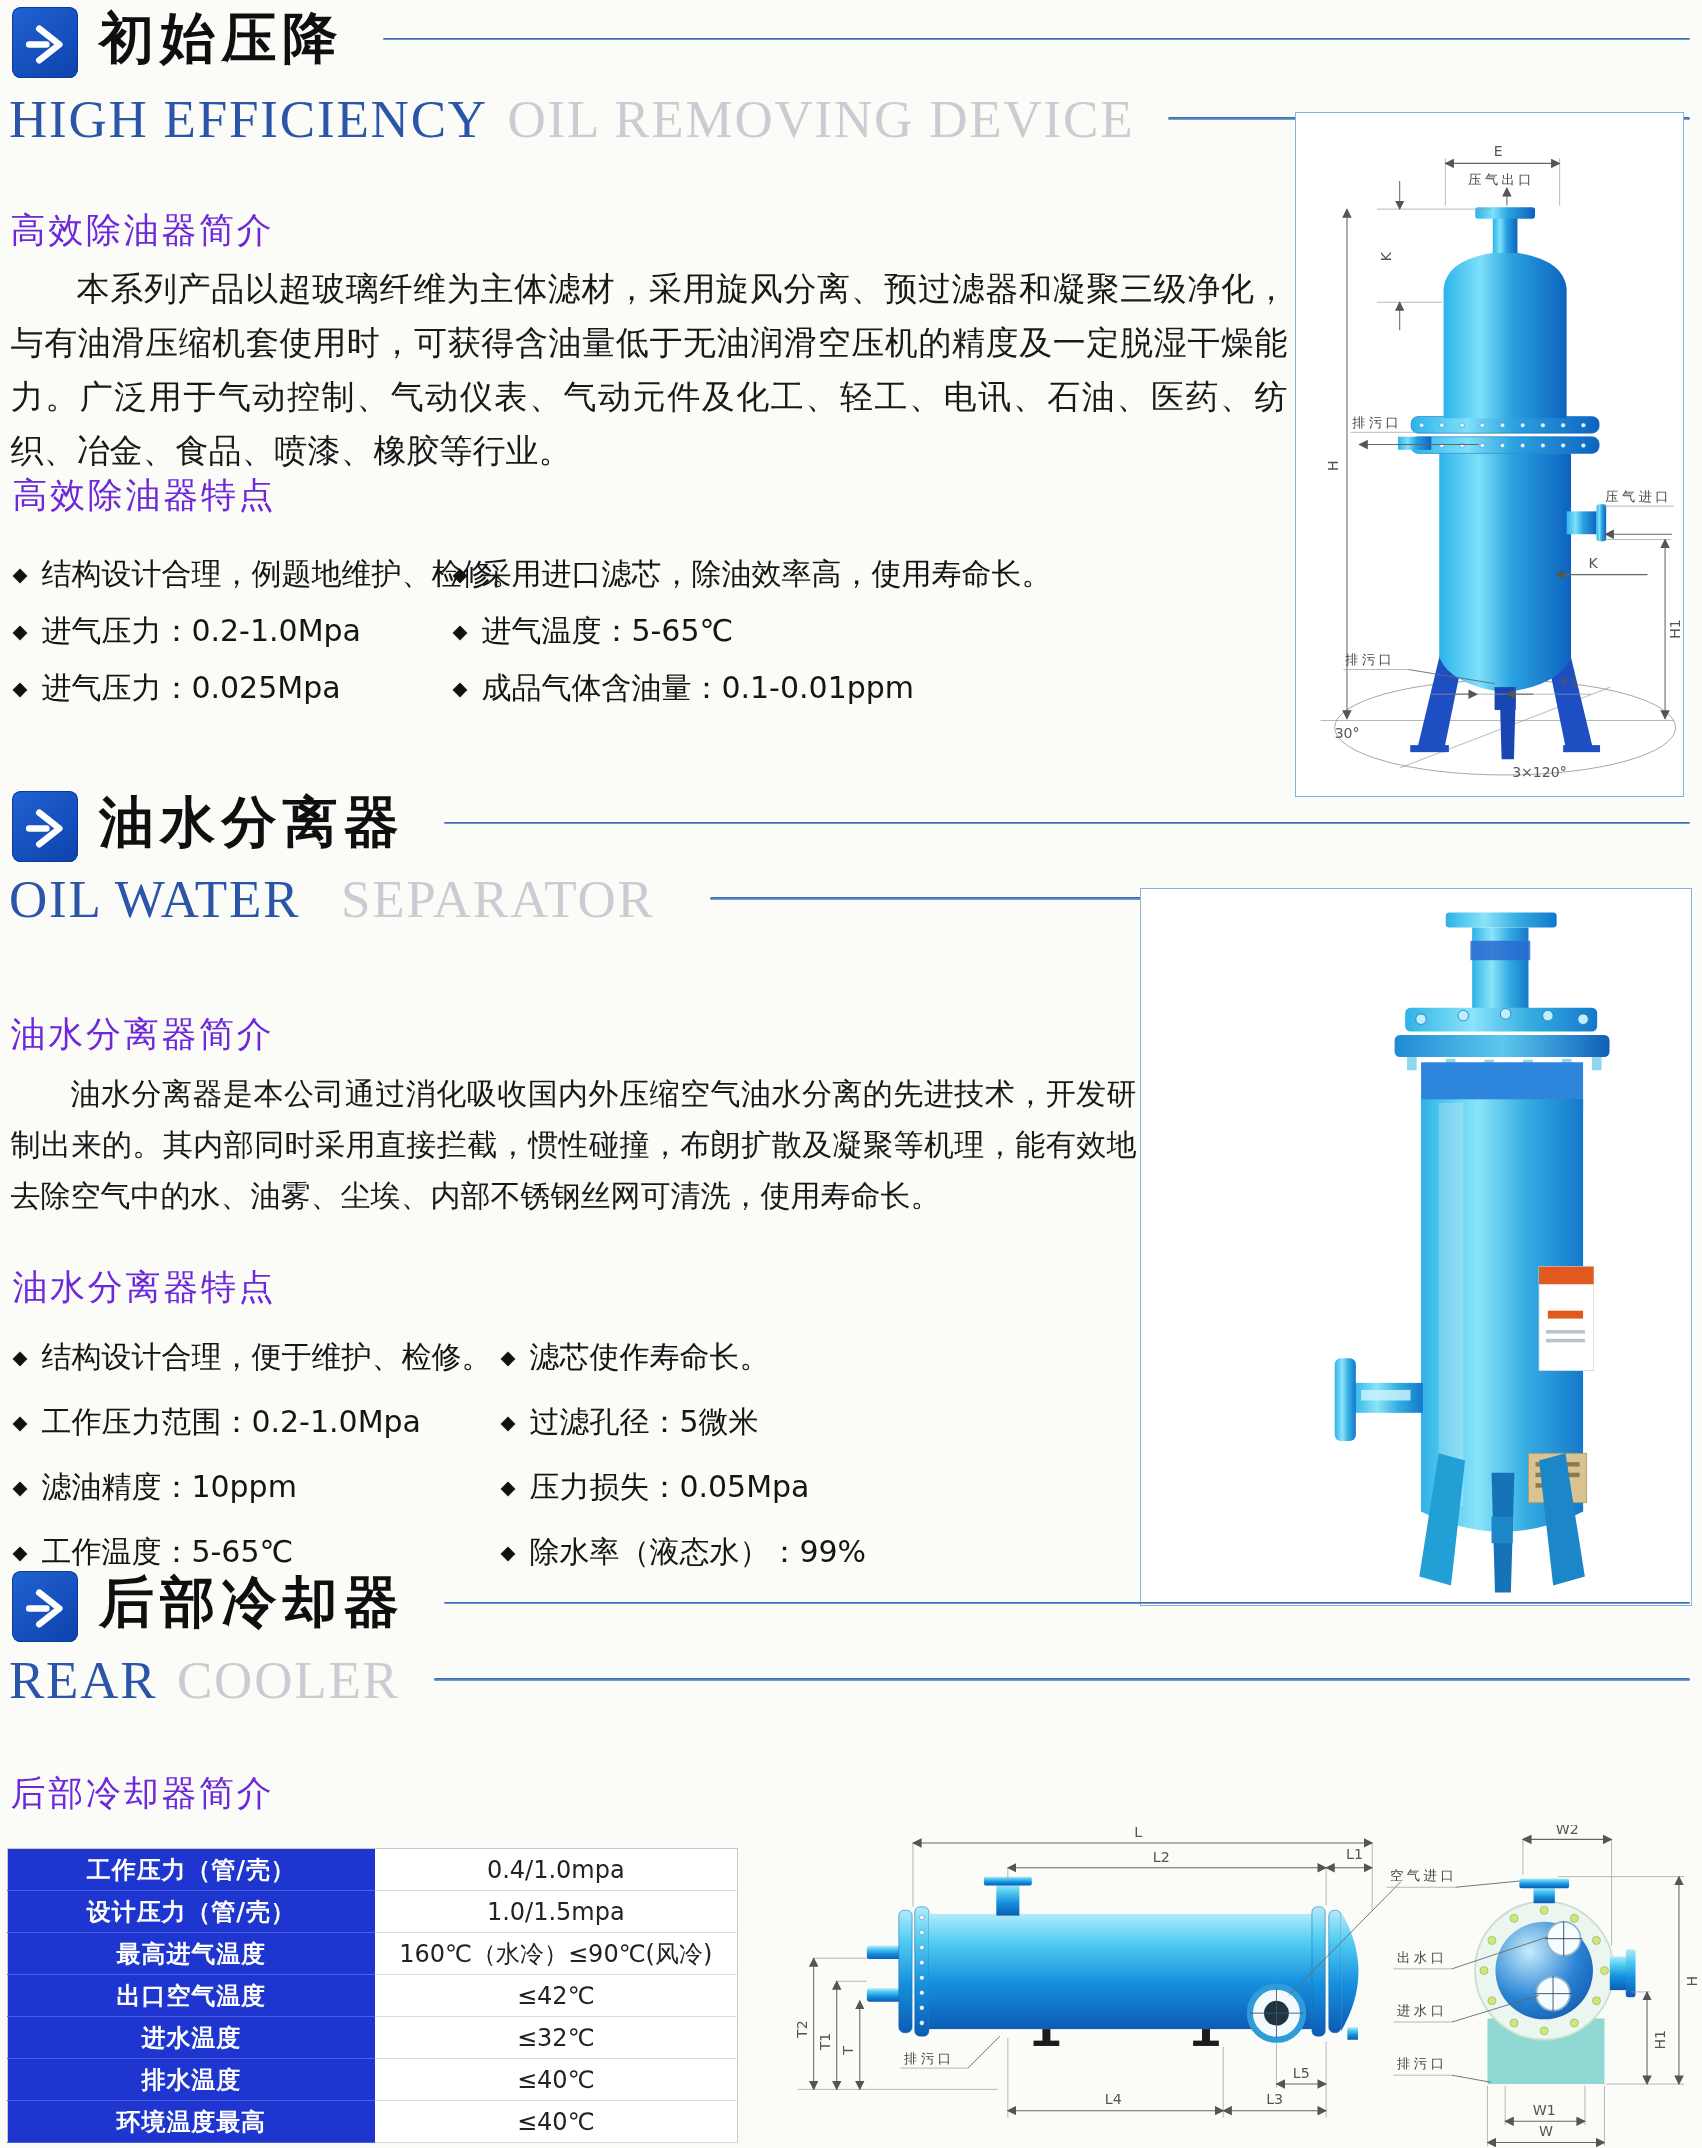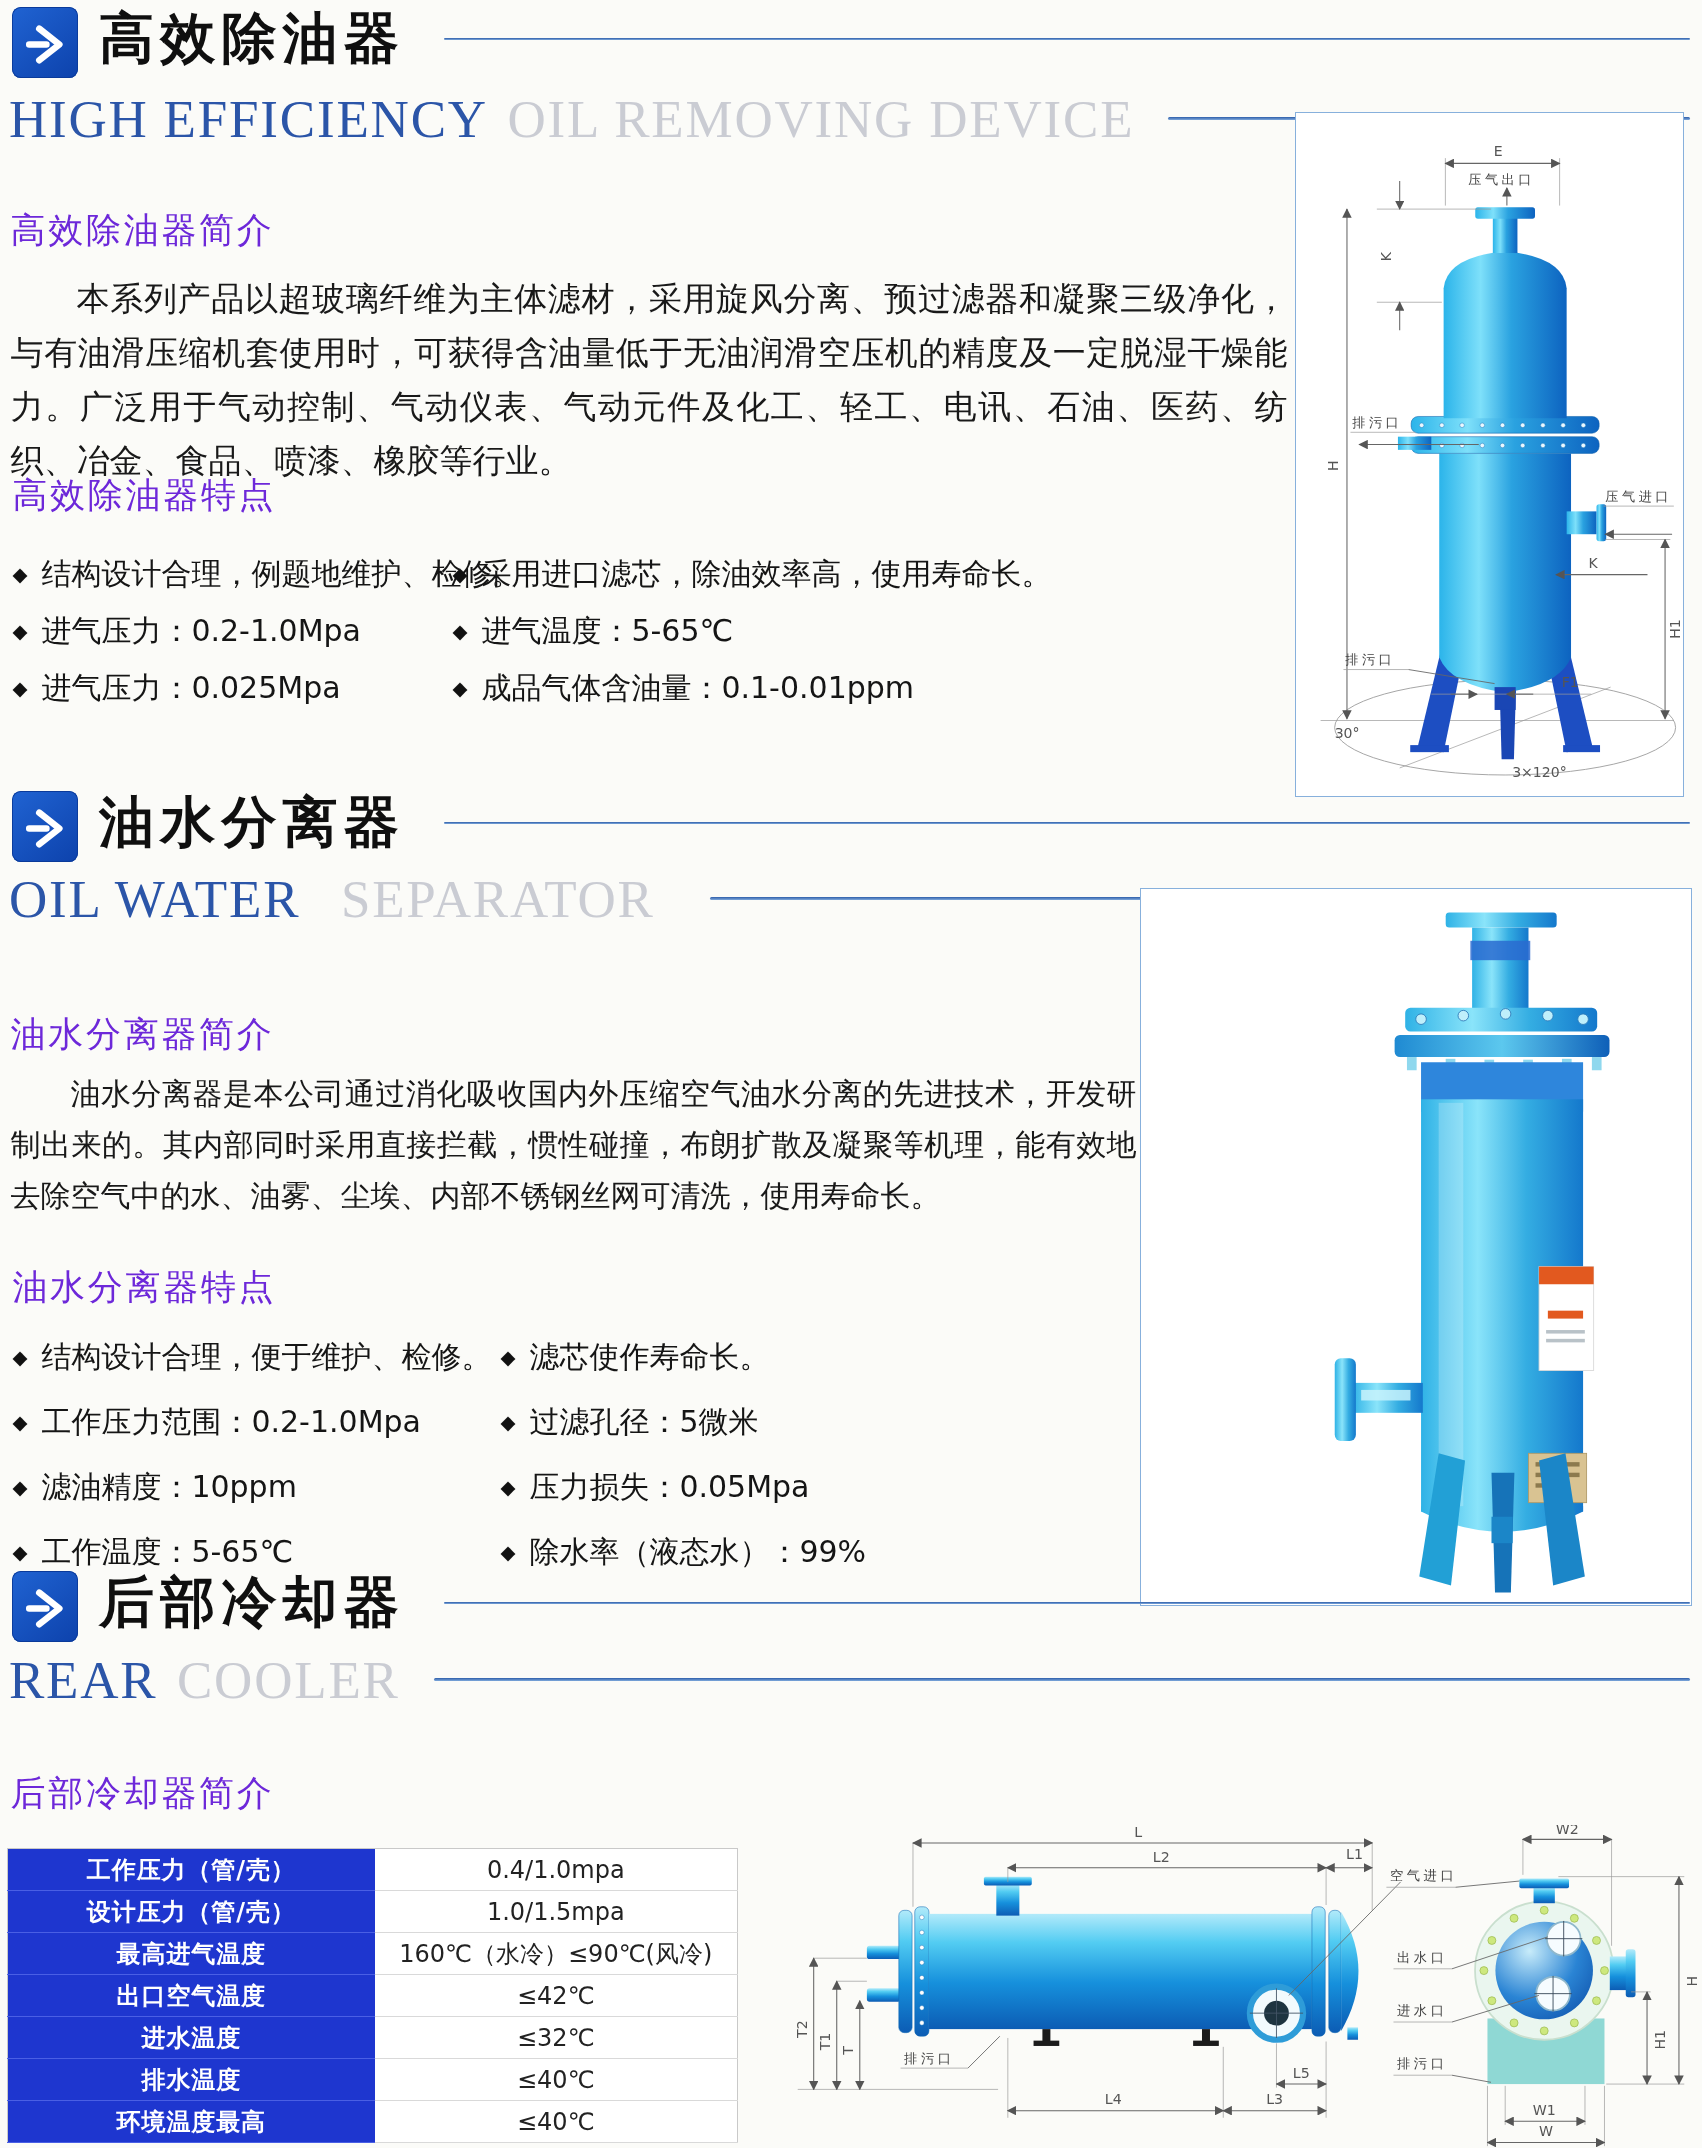--- a/index.html
+++ b/index.html
@@ -17,21 +17,21 @@
   .cn-title{font-size:55px;font-weight:600;letter-spacing:6.2px;color:#0f0f0f;white-space:nowrap;}
   .hline{flex:1;height:2.7px;background:linear-gradient(180deg,#2d5da9,#7fa9dc);border-radius:1.8px;}
 
   .erow{position:absolute;left:8.9px;right:12.4px;height:67px;display:flex;align-items:center;}
   .en1{font-family:"Liberation Serif","DejaVu Serif",serif;font-size:53px;color:#2b55a8;letter-spacing:1.8px;white-space:nowrap;}
   .en2{font-family:"Liberation Serif","DejaVu Serif",serif;font-size:53px;color:#caccd3;letter-spacing:1.8px;margin-left:19.5px;white-space:nowrap;}
   .erow .hline{margin-left:34px;height:2.7px;}
 
   .h3{position:absolute;font-size:35px;letter-spacing:2.7px;color:#6d28d9;font-weight:400;white-space:nowrap;}
   .para{position:absolute;color:#191919;text-align:justify;text-indent:2em;}
-  .para1{left:10.6px;top:272px;width:1277px;font-size:33px;line-height:54px;}
+  .para1{left:10.6px;top:262px;width:1277px;font-size:33px;line-height:54px;}
   .para2{left:10.6px;top:1068px;width:1126px;font-size:30px;line-height:51px;}
 
   .feat-grid{position:absolute;display:grid;}
   .fg1{left:12.4px;top:546px;width:1268px;grid-template-columns:440px 1fr;grid-auto-rows:57px;}
   .fg2{left:12.4px;top:1325px;width:1268px;grid-template-columns:488px 1fr;grid-auto-rows:65px;}
   .feat{display:flex;align-items:center;font-size:30px;color:#151515;white-space:nowrap;}
   .diam{font-size:19.5px;margin-right:14px;color:#111;}
 
   .fig-frame{position:absolute;border:1.8px solid #87b0dc;background:#ffffff;}
   .frame1{left:1295px;top:112px;width:387px;height:683px;}
@@ -54,21 +54,21 @@
 <body>
 
 <div class="page">
 
   <div class="sec-icon" style="top:7px;">
     <svg viewBox="0 0 64 64">
       <path d="M10 34 H34 M24 12 L52 34 L24 56" fill="none" stroke="#ffffff" stroke-width="9" stroke-linecap="round" stroke-linejoin="round"></path>
     </svg>
   </div>
   <div class="trow" style="top:0px;">
-    <span class="cn-title">高效除油器</span>
+    <span class="cn-title">初始压降</span>
     <span class="hline"></span>
   </div>
   <div class="erow" style="top:85px;">
     <span class="en1">HIGH EFFICIENCY</span>
     <span class="en2">OIL REMOVING DEVICE</span>
     <span class="hline"></span>
   </div>
   <div class="h3" style="left:10.6px;top:207px;">高效除油器简介</div>
   <div class="para para1">本系列产品以超玻璃纤维为主体滤材，采用旋风分离、预过滤器和凝聚三级净化，与有油滑压缩机套使用时，可获得含油量低于无油润滑空压机的精度及一定脱湿干燥能力。广泛用于气动控制、气动仪表、气动元件及化工、轻工、电讯、石油、医药、纺织、冶金、食品、喷漆、橡胶等行业。</div>
   <div class="h3" style="left:12.4px;top:472px;">高效除油器特点</div>

